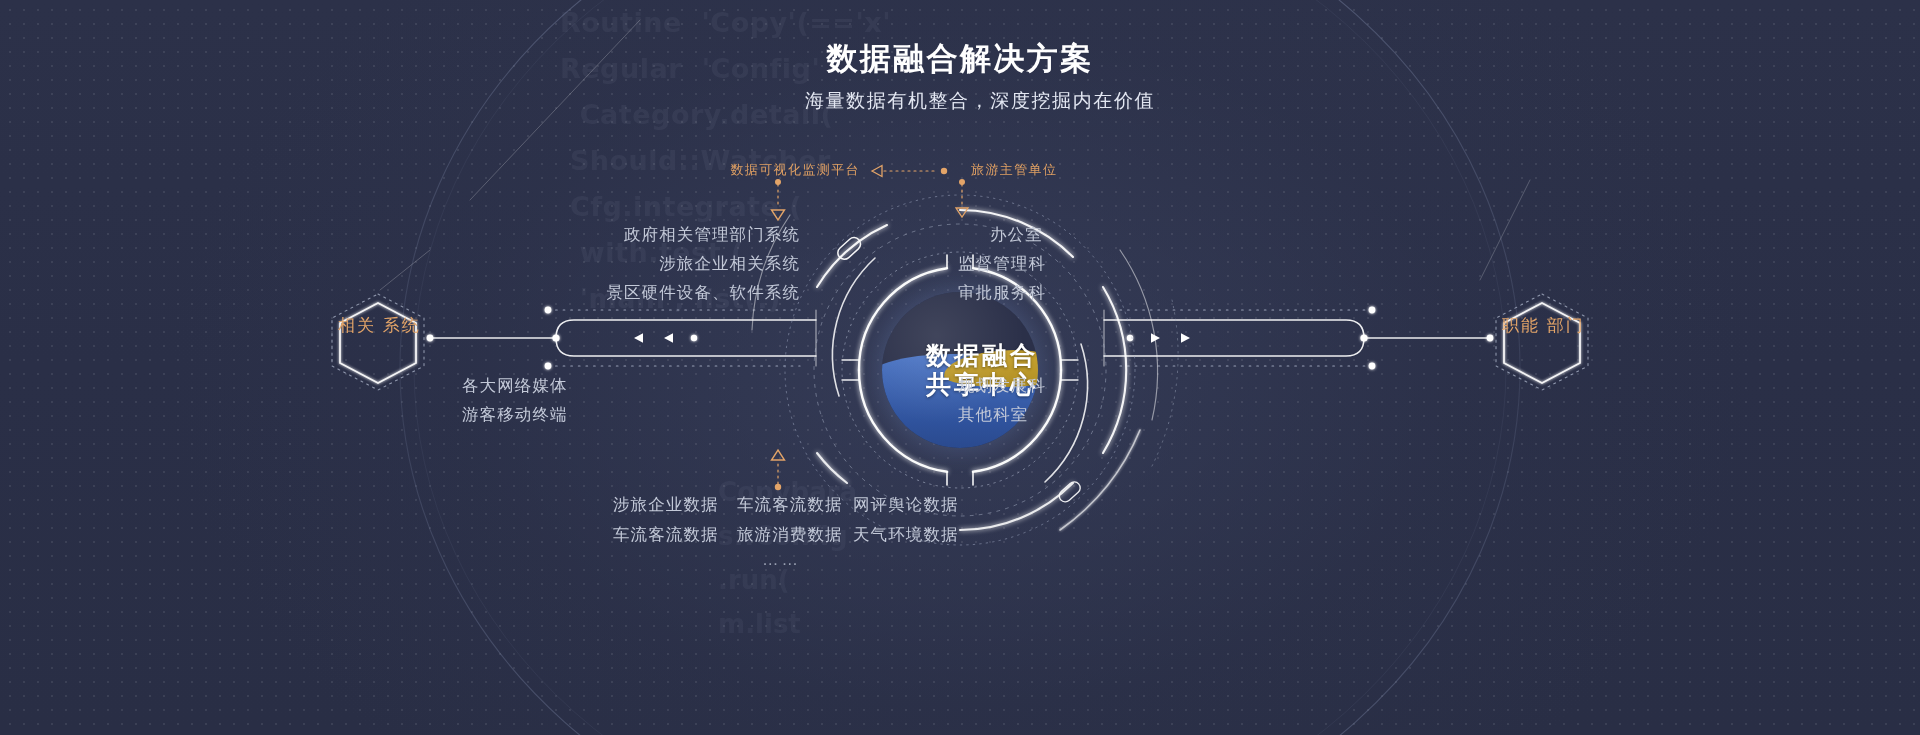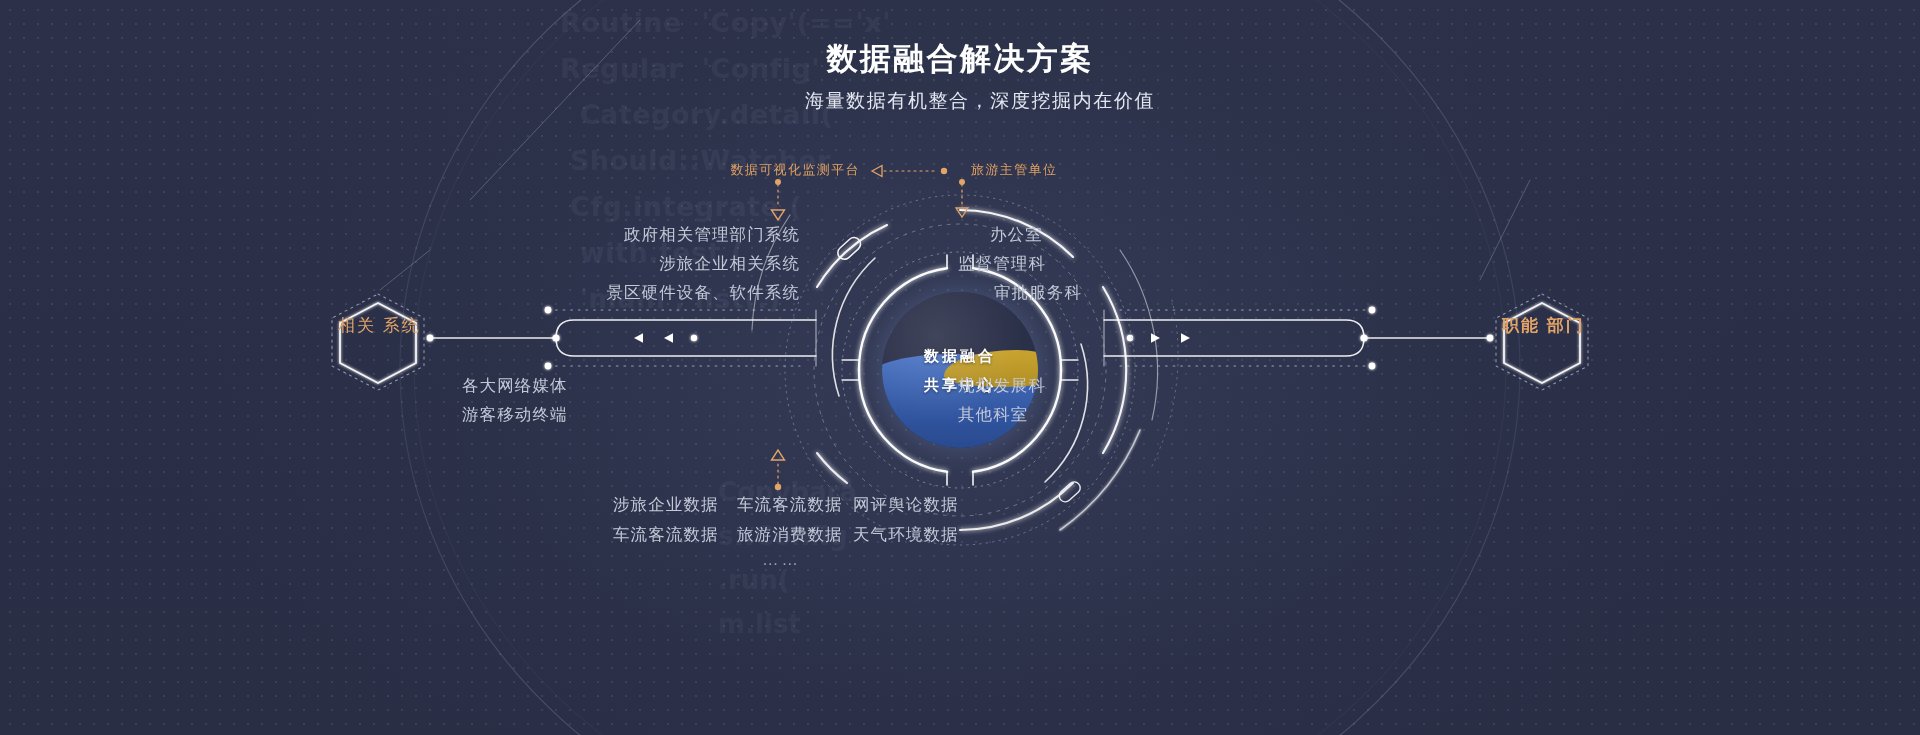--- a/index.html
+++ b/index.html
@@ -85,22 +85,22 @@
     background: linear-gradient(180deg, #c9a32e 0%, #b08f25 100%);
     border-radius: 60% 40% 50% 50% / 70% 60% 40% 30%;
   }
   #core .glass {
     position: absolute; inset: 0; border-radius: 50%;
     background: radial-gradient(circle at 35% 28%, rgba(255,255,255,0.10) 0%, rgba(255,255,255,0) 58%);
   }
   #coretext {
     position: absolute; left: 882px; top: 292px; width: 156px; height: 156px;
     z-index: 5; display: flex; flex-direction: column;
-    align-items: center; justify-content: center;
-    color: #ffffff; font-size: 15px; font-weight: 700; line-height: 29px;
+    align-items: flex-end; justify-content: center;
+    color: #ffffff; font-size: 25px; font-weight: 700; line-height: 29px;
     letter-spacing: 3px; text-shadow: 0 1px 3px rgba(0,0,0,0.45);
   }
   #coretext span { display: block; }
 </style>
 </head>
 <body>
 
 <div id="stage">
 
   <div id="dotgrid"></div>
@@ -291,35 +291,35 @@
   <div class="title">数据融合解决方案</div>
   <div class="subtitle">海量数据有机整合，深度挖掘内在价值</div>
 
   <div class="lbl orange r" style="right:1060px; top:161px;">数据可视化监测平台</div>
   <div class="lbl orange" style="left:958px; top:161px;margin-left:13px;">旅游主管单位</div>
 
   <div class="hexword" style="left:338px; top:313px; width:80px;">
     <span>相关</span>
     <span>系统</span>
   </div>
-  <div class="hexword" style="left:1502px; top:313px; width:80px;font-weight:bold;">
+  <div class="hexword" style="left:1502px; top:313px; width:80px;">
     <span>职能</span>
     <span>部门</span>
   </div>
 
   <div class="lbl r" style="right:1120px; top:224px;">政府相关管理部门系统</div>
   <div class="lbl r" style="right:1120px; top:253px;">涉旅企业相关系统</div>
   <div class="lbl r" style="right:1120px; top:282px;">景区硬件设备、软件系统</div>
 
   <div class="lbl" style="left:462px; top:375px;">各大网络媒体</div>
   <div class="lbl" style="left:462px; top:404px;">游客移动终端</div>
 
   <div class="lbl" style="left:958px; top:224px;margin-left:32px;">办公室</div>
   <div class="lbl" style="left:958px; top:253px;">监督管理科</div>
-  <div class="lbl" style="left:958px; top:282px;margin-left:36px;">审批服务科</div>
+  <div class="lbl" style="left:958px; top:282px;">审批服务科</div>
 
   <div class="lbl" style="left:958px; top:375px;">规划发展科</div>
   <div class="lbl" style="left:958px; top:404px;">其他科室</div>
 
   <div class="lbl" style="left:613px; top:494px;">涉旅企业数据</div>
   <div class="lbl" style="left:737px; top:494px;">车流客流数据</div>
   <div class="lbl" style="left:853px; top:494px;">网评舆论数据</div>
 
   <div class="lbl" style="left:613px; top:524px;">车流客流数据</div>
   <div class="lbl" style="left:737px; top:524px;">旅游消费数据</div>

